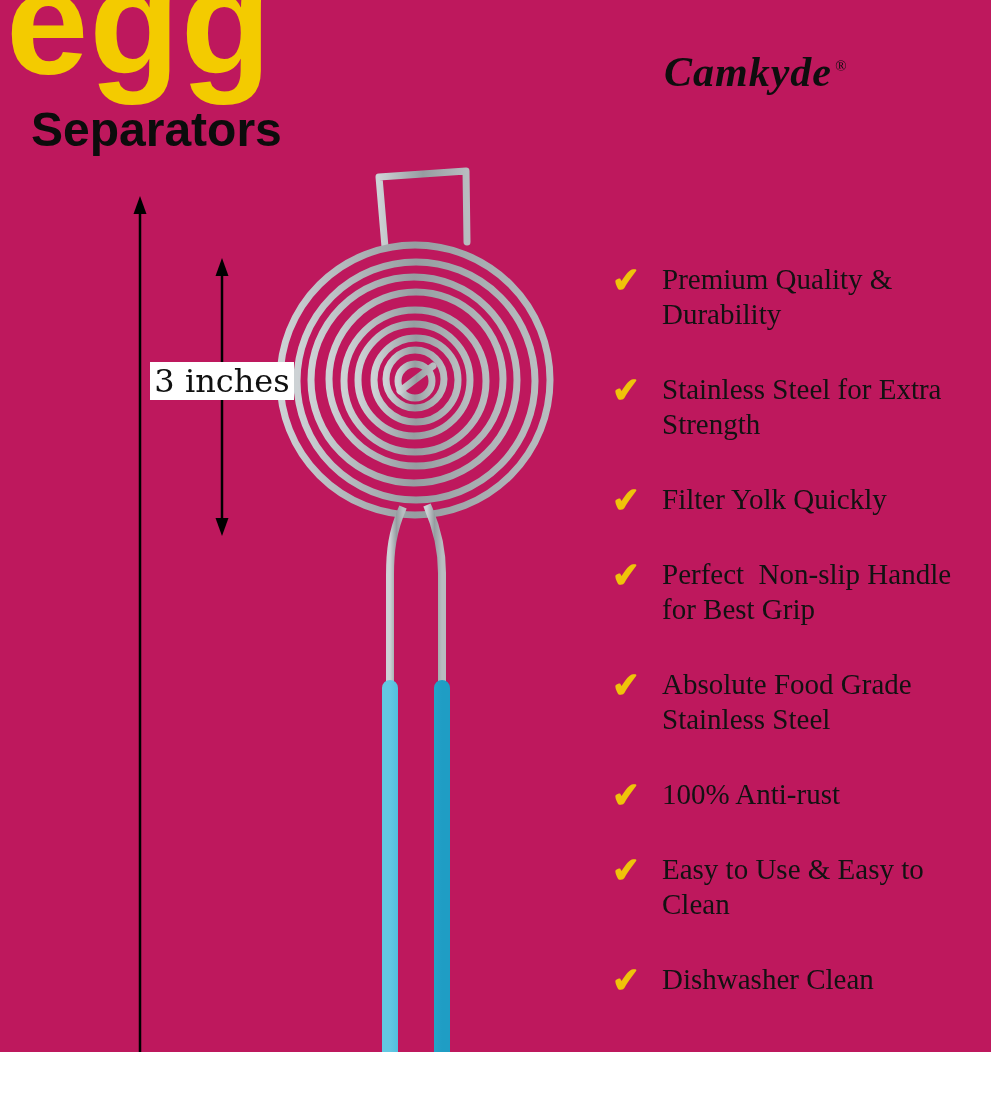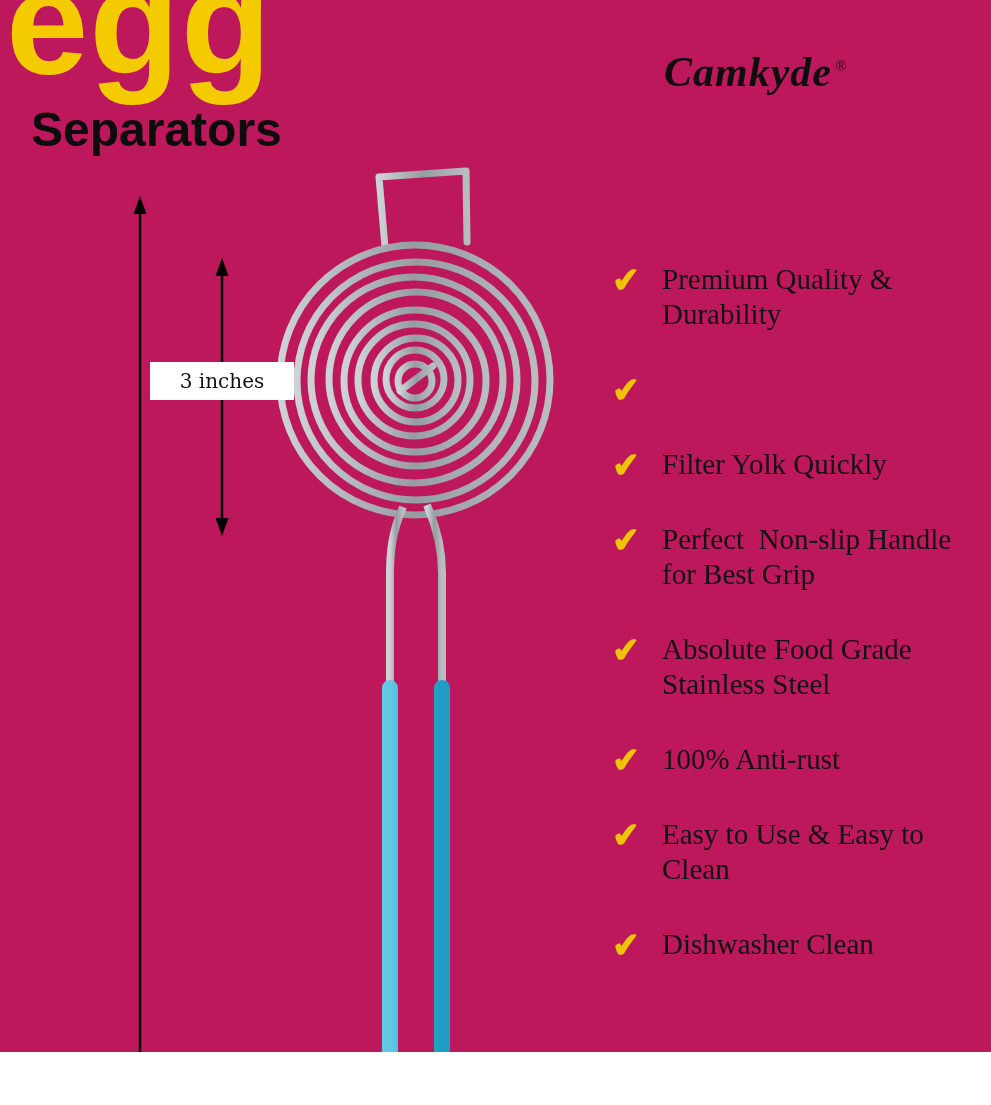--- a/index.html
+++ b/index.html
@@ -47,21 +47,21 @@
     position:absolute; inset:0;
     width:991px; height:1105px;
   }
 
   
   .dim-label {
     position:absolute;
     background:#ffffff;
     text-align:center;
     font-family:"DejaVu Serif", serif;
-    font-size:20px; line-height:34px;
+    font-size:32px; line-height:34px;
     color:#101010;
     padding:2px 0;
   }
   .dim-3  { left:150px; top:362px; width:144px; }
   .dim-10 { left:68px;  top:612px; width:144px; }
 
   
   .features {
     position:absolute; left:612px; top:262px; width:356px;
   }
@@ -149,20 +149,21 @@
 
   <div class="dim-label dim-3">3 inches</div>
 
   <div class="features">
     <div class="feature">
       <span class="check">✔</span>
       <span class="ftext">Premium Quality &amp; Durability</span>
     </div>
     <div class="feature">
       <span class="check">✔</span>
+      <span class="ftext">Stainless Steel for Extra Strength</span>
     </div>
     <div class="feature">
       <span class="check">✔</span>
       <span class="ftext">Filter Yolk Quickly</span>
     </div>
     <div class="feature">
       <span class="check">✔</span>
       <span class="ftext">Perfect  Non-slip Handle for Best Grip</span>
     </div>
     <div class="feature">

